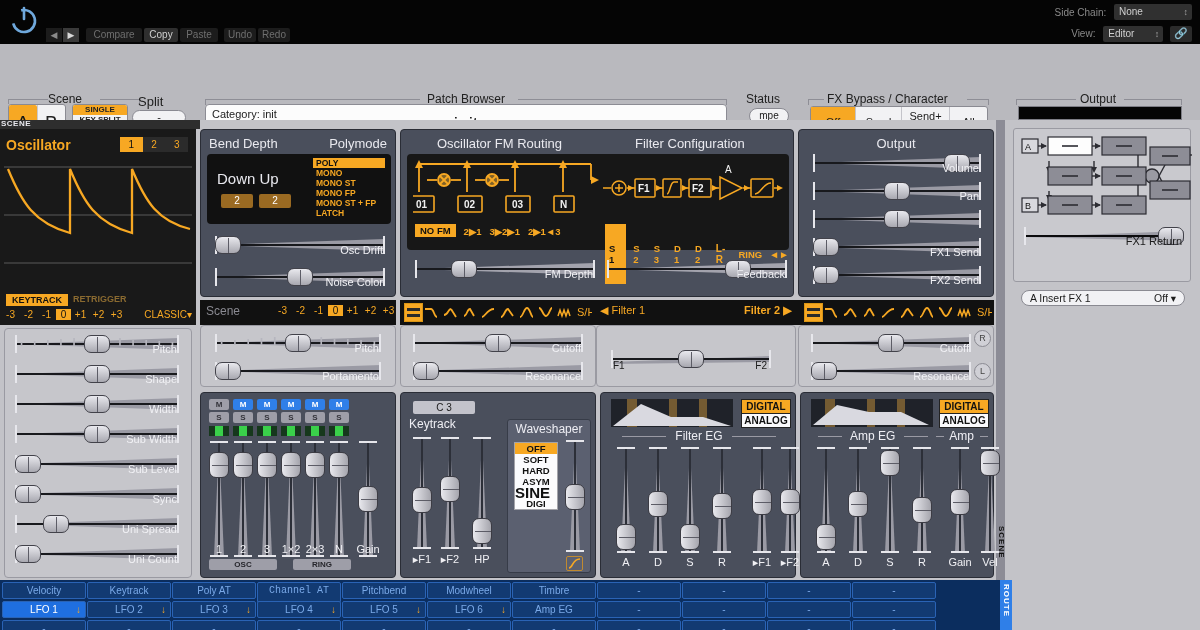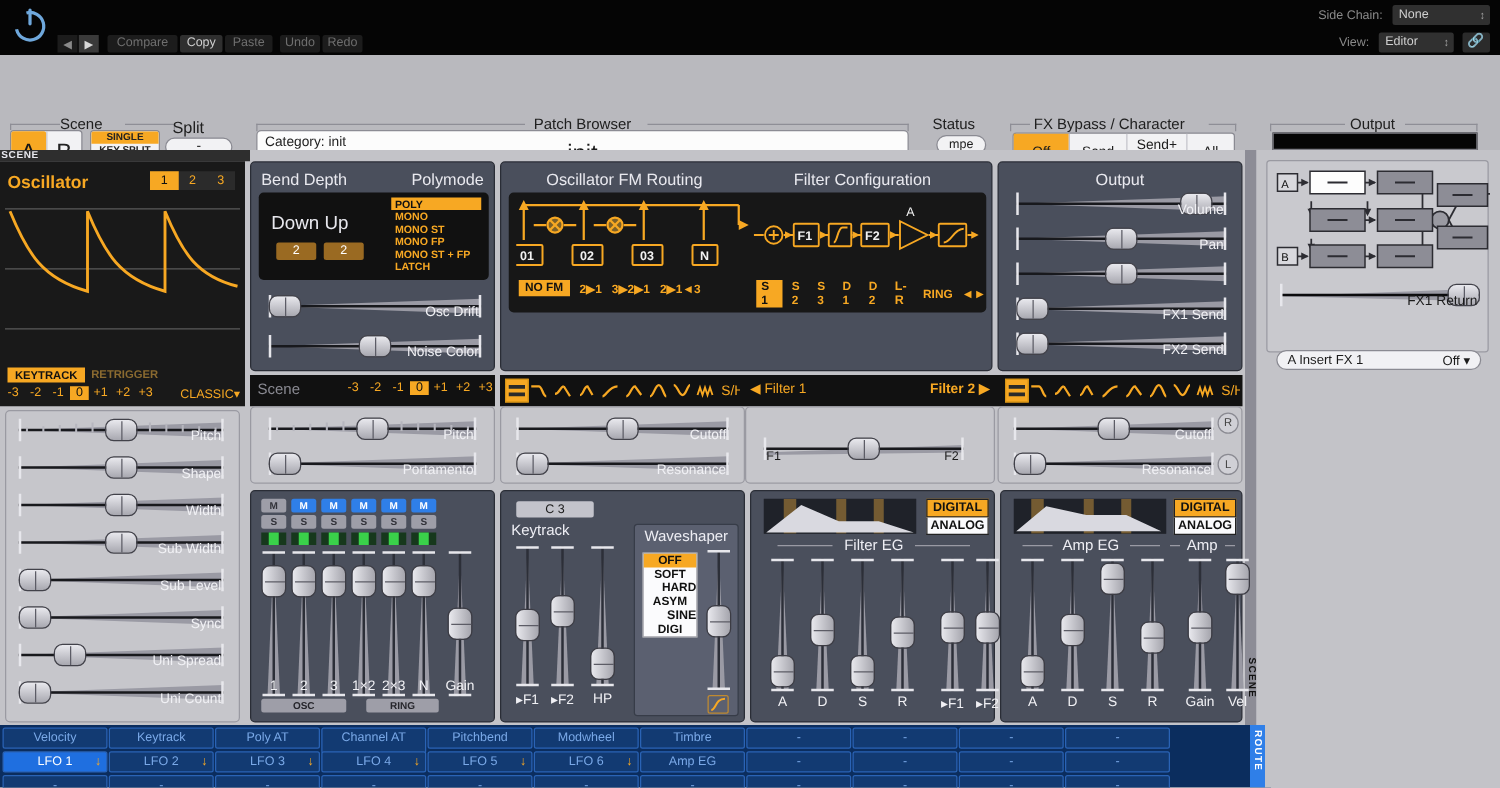--- a/index.html
+++ b/index.html
@@ -570,31 +570,51 @@
         </svg>
 
         <div style="position:absolute; left:8px; top:70px; display:flex; gap:8px; align-items:flex-end;">
           <div style="background:#f7a823; color:#111; font-size:9.5px; font-weight:bold; padding:1px 5px;">NO FM</div>
           <div style="color:#f7a823; font-size:9.5px; font-weight:bold;">2▶1</div>
           <div style="color:#f7a823; font-size:9.5px; font-weight:bold;">3▶2▶1</div>
           <div style="color:#f7a823; font-size:9.5px; font-weight:bold;">2▶1◄3</div>
         </div>
 
         <div style="position:absolute; left:198px; top:70px; display:flex; gap:7px; align-items:center;">
-          <div style="background:#f7a823; color:#111; font-size:9.5px; font-weight:bold; padding:0 4px;">S 1</div>
+          <div style="background:#f7a823; color:#111; font-size:9.5px; font-weight:bold; padding:19px 4px;">S 1</div>
           <div style="color:#f7a823; font-size:9.5px; font-weight:bold;">S 2</div>
           <div style="color:#f7a823; font-size:9.5px; font-weight:bold;">S 3</div>
           <div style="color:#f7a823; font-size:9.5px; font-weight:bold;">D 1</div>
           <div style="color:#f7a823; font-size:9.5px; font-weight:bold;">D 2</div>
           <div style="color:#f7a823; font-size:10px; font-weight:bold;">L-R</div>
           <div style="color:#f7a823; font-size:9.5px; font-weight:bold;">RING</div>
           <div style="color:#f7a823; font-size:10px; font-weight:bold;">◄►</div>
         </div>
       </div>
 
+      <div class="hsl" style="left:14px; top:128px; width:180px;">
+        <div class="wedge"><svg width="100%" height="14" preserveAspectRatio="none" viewBox="0 0 100 14">
+          <polygon points="0,7 100,1 100,13 0,7" fill="#a3a3ad"></polygon>
+            </svg></div>
+        <div class="track"></div>
+          <div class="tickL"></div>
+          <div class="tickR"></div>
+        <div class="hnd" style="left:36px;"></div>
+        <div class="lab">FM Depth</div>
+      </div>
+      <div class="hsl" style="left:206px; top:128px; width:180px;">
+        <div class="wedge"><svg width="100%" height="14" preserveAspectRatio="none" viewBox="0 0 100 14">
+          <polygon points="0,7 100,1 100,13 0,7" fill="#a3a3ad"></polygon>
+            </svg></div>
+        <div class="track"></div>
+          <div class="tickL"></div>
+          <div class="tickR"></div>
+        <div class="hnd" style="left:118px;"></div>
+        <div class="lab">Feedback</div>
+      </div>
     </div>
 
     <div style="position:absolute; left:400px; top:180px; width:196px; height:25px; background:#111;">
       <div id="f1-waves" style="position:absolute; left:4px; top:3px;"><div style="display: inline-block; width: 19px; height: 19px; vertical-align: top; background: rgb(247, 168, 35); border: 1px solid rgb(217, 149, 21);"><svg width="17" height="17" viewBox="0 0 17 17">
               <rect x="2" y="4" width="13" height="3" fill="#2a2a2a"></rect>
               <rect x="2" y="10" width="13" height="3" fill="#2a2a2a"></rect>
             </svg></div><div style="display: inline-block; width: 19px; height: 19px; vertical-align: top;"><svg width="17" height="17" viewBox="0 0 17 17">
               <path d="M2,6 L8,6 C11,6 11,14 14,14" fill="none" stroke="#f7a823" stroke-width="1.8"></path>
             </svg></div><div style="display: inline-block; width: 19px; height: 19px; vertical-align: top;"><svg width="17" height="17" viewBox="0 0 17 17">
               <path d="M2,12 C6,12 6,6 9,6 M9,6 L14,14" fill="none" stroke="#f7a823" stroke-width="1.8"></path>
@@ -826,21 +846,21 @@
           <div class="wedge"><svg width="100%" height="14" preserveAspectRatio="none" viewBox="0 0 100 14">
             <polygon points="0,8 100,2 100,12 0,8" fill="#9a9aa4"></polygon>
               </svg></div>
           <div class="track"></div>
             <div class="tickL"></div>
           <div class="hnd" style="left:134px;"></div>
           <div class="lab" style="color:#1b1b1b;">FX1 Return</div>
         </div>
       </div>
 
-      <div style="position:absolute; left:16px; top:160px; width:164px; height:16px;
+      <div style="position:absolute; left:16px; top:170px; width:164px; height:16px;
                   background:#f1f1f4; border:1px solid #8a8a92; border-radius:8px;">
         <span style="position:absolute; left:8px; top:1px; font-size:10.5px; color:#1b1b1b;">A Insert FX 1</span>
         <span style="position:absolute; right:8px; top:1px; font-size:10.5px; color:#1b1b1b;"><span>Off</span> ▾</span>
       </div>
     </div>
 
     <div style="position:absolute; left:996px; top:0; width:9px; height:460px; background:#8c8c96;"></div>
     <div class="vtxt" style="left:997px; top:406px;">SCENE</div>
 
     <div class="panel" style="left:200px; top:272px; width:196px; height:186px;">
@@ -988,23 +1008,23 @@
           </div>
           <div class="vlab" style="left: 65px; top: 160px; width: 32px;">HP</div>
         </div>
 
       <div style="position:absolute; left:106px; top:26px; width:84px; height:154px;
                   background:#5b6070; border:1px solid #373c48; border-radius:3px;">
         <div style="position:absolute; left:0; top:2px; width:100%; text-align:center; font-size:12px; color:#eeeef4;">Waveshaper</div>
         <div style="position:absolute; left:6px; top:22px; width:44px; background:#fbfbfd; border:1px solid #56566088;">
           <div style="background:#f7a823; color:#111; font-size:9.5px; font-weight:bold; text-align:center; line-height:11px;">OFF</div>
           <div style="color:#111; font-size:9.5px; font-weight:bold; text-align:center; line-height:11px;">SOFT</div>
-          <div style="color:#111; font-size:9.5px; font-weight:bold; text-align:right; line-height:11px;">HARD</div>
+          <div style="color:#111; font-size:9.5px; font-weight:bold; text-align:center; line-height:11px;">HARD</div>
           <div style="color:#111; font-size:9.5px; font-weight:bold; text-align:center; line-height:11px;">ASYM</div>
-          <div style="color:#111; font-size:10px; font-weight:bold; text-align:right; line-height:11px;">SINE</div>
+          <div style="color:#111; font-size:15px; font-weight:bold; text-align:left; line-height:11px;">SINE</div>
           <div style="color:#111; font-size:9.5px; font-weight:bold; text-align:center; line-height:11px;">DIGI</div>
         </div>
         <div class="vsl" style="left:56px; top:20px; height:112px;">
           <div class="vwedge"><svg width="16" height="112" preserveAspectRatio="none" viewBox="0 0 16 112">
             <polygon points="8,0 13,112 3,112" fill="#9a9aa4"></polygon>
               </svg></div>
           <div class="vtrack"></div>
             <div class="tT"></div>
             <div class="tB"></div>
           <div class="vhnd" style="top:44px;"></div>
@@ -1188,21 +1208,21 @@
         </div>
     </div>
 
   </div>
 
   <div class="modgrid">
     <div id="mod-row1">
         <div class="modcell" style="left: 2px; top: 2px; width: 84px; height: 17px;"><span>Velocity</span></div>
         <div class="modcell" style="left: 87px; top: 2px; width: 84px; height: 17px;"><span>Keytrack</span></div>
         <div class="modcell" style="left: 172px; top: 2px; width: 84px; height: 17px;"><span>Poly AT</span></div>
-        <div class="modcell" style="left: 257px; top: 2px; width: 84px; height: 21px;"><span>Channel AT</span></div>
+        <div class="modcell" style="left: 257px; top: 2px; width: 84px; height: 21px; font-family: Liberation Mono, monospace;"><span>Channel AT</span></div>
         <div class="modcell" style="left: 342px; top: 2px; width: 84px; height: 17px;"><span>Pitchbend</span></div>
         <div class="modcell" style="left: 427px; top: 2px; width: 84px; height: 17px;"><span>Modwheel</span></div>
         <div class="modcell" style="left: 512px; top: 2px; width: 84px; height: 17px;"><span>Timbre</span></div>
         <div class="modcell" style="left: 597px; top: 2px; width: 84px; height: 17px;"><span>-</span></div>
         <div class="modcell" style="left: 682px; top: 2px; width: 84px; height: 17px;"><span>-</span></div>
         <div class="modcell" style="left: 767px; top: 2px; width: 84px; height: 17px;"><span>-</span></div>
         <div class="modcell" style="left: 852px; top: 2px; width: 84px; height: 17px;"><span>-</span></div>
       </div>
     <div id="mod-row2">
         <div class="modcell sel" style="left: 2px; top: 21px; width: 84px; height: 17px;"><span>LFO 1</span><span class="arr">↓</span></div>

